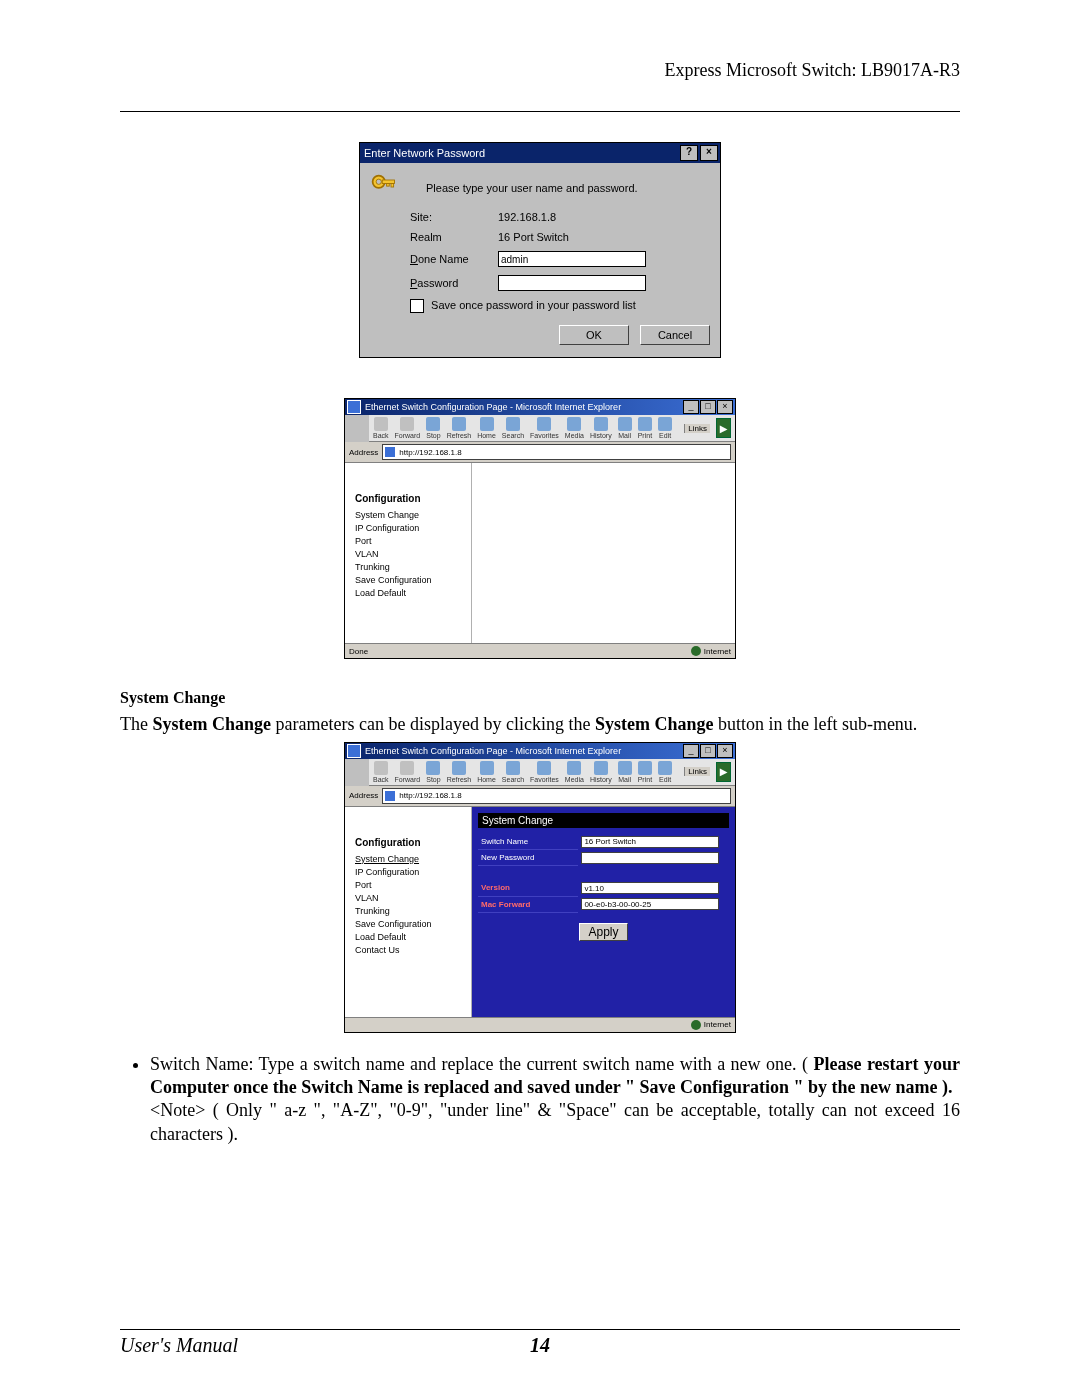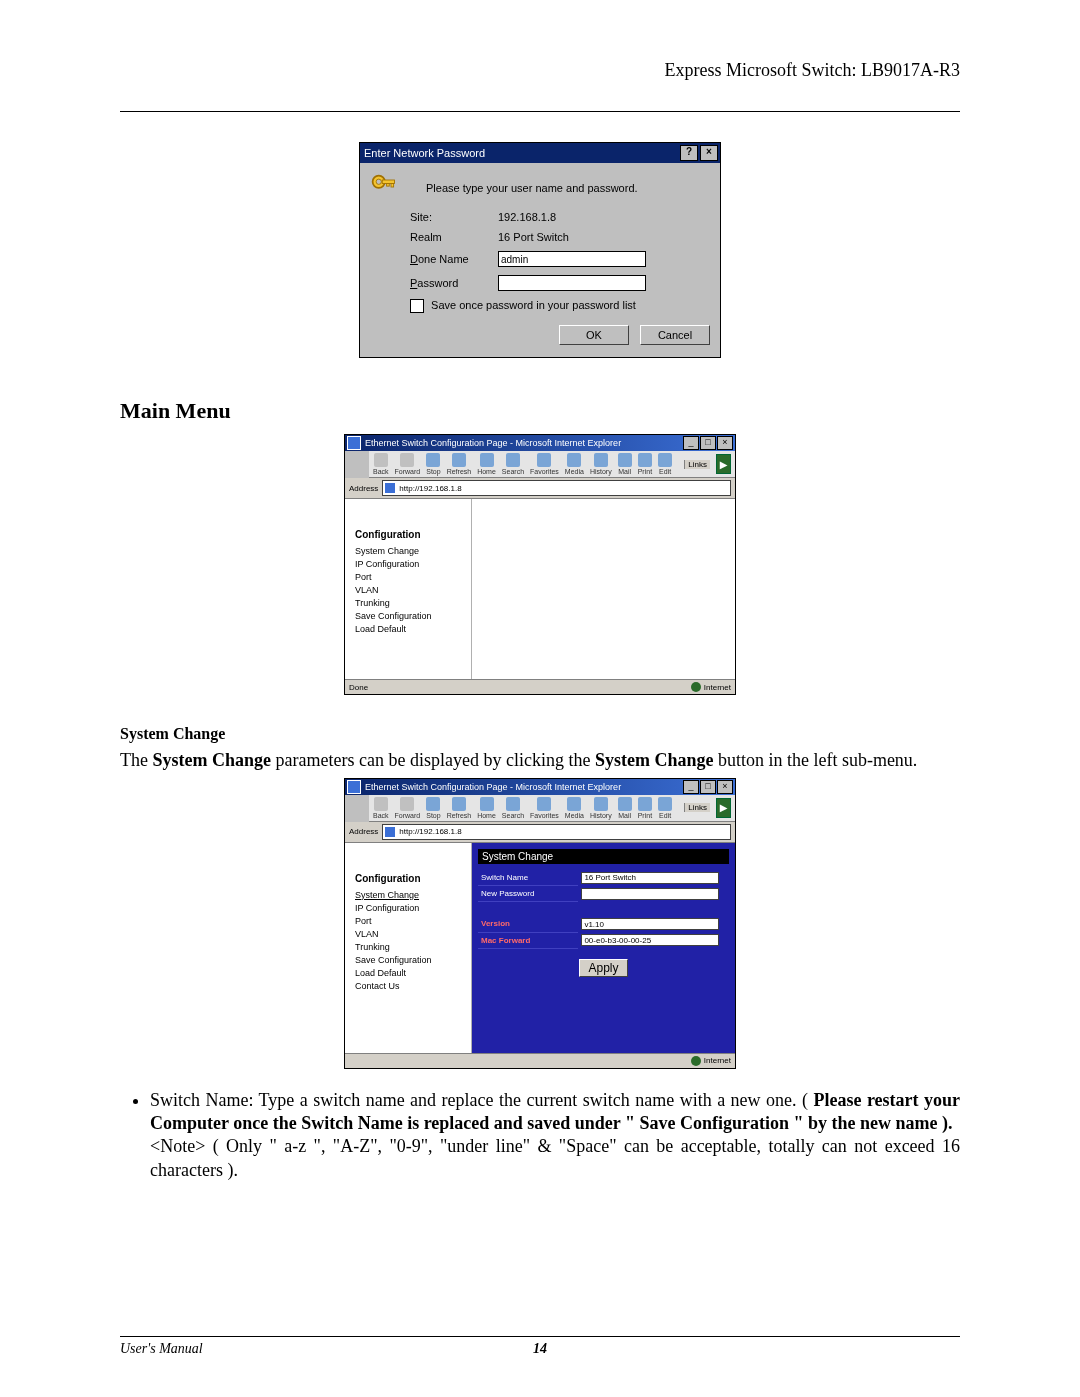--- a/index.html
+++ b/index.html
@@ -184,21 +184,21 @@
   }
   
   ul.doc { margin: 20px 0 0 30px; padding:0; }
   ul.doc li { font-size:18px; line-height:1.3; text-align: justify; margin-bottom:6px;}
   .note-indent { margin-left: 30px; font-size:18px; line-height:1.3; text-align:justify;}
   
   .footer {
     position:absolute; left:120px; right:120px; bottom:40px;
   }
   .footer-line { border-top:1px solid #000; margin-bottom:4px;}
-  .footer-row { display:flex; font-size:14px; }
+  .footer-row { display:flex; font-size:20px; }
   .footer-left { font-style: italic; flex:1; }
   .footer-center { flex:0; font-style: italic; font-weight:bold; }
   .footer-right { flex:1; }
 </style>
 </head>
 <body>
 
 <div class="page">
 
   <div class="header-right">Express Microsoft Switch: LB9017A-R3</div>
@@ -249,21 +249,20 @@
           <span class="underline-first">Save once password in your password list</span>
         </div>
         <div class="db-buttons">
           <button class="win-btn">OK</button>
           <button class="win-btn">Cancel</button>
         </div>
       </div>
     </div>
   </div>
 
-  <div class="h2">Main Menu</div>
 
   <div class="ie-wrap">
     <div class="ie-window">
       <div class="ie-title">
         <span class="ie-favicon"></span>
         <span style="flex:1">Ethernet Switch Configuration Page - Microsoft Internet Explorer</span>
         <span class="ctl">_</span>
         <span class="ctl">□</span>
         <span class="ctl">×</span>
       </div>

